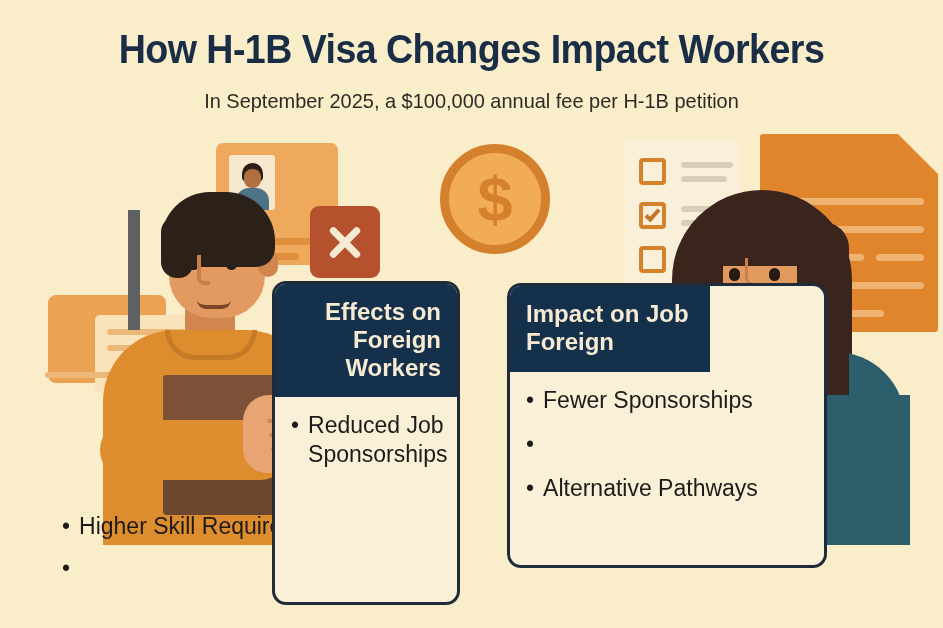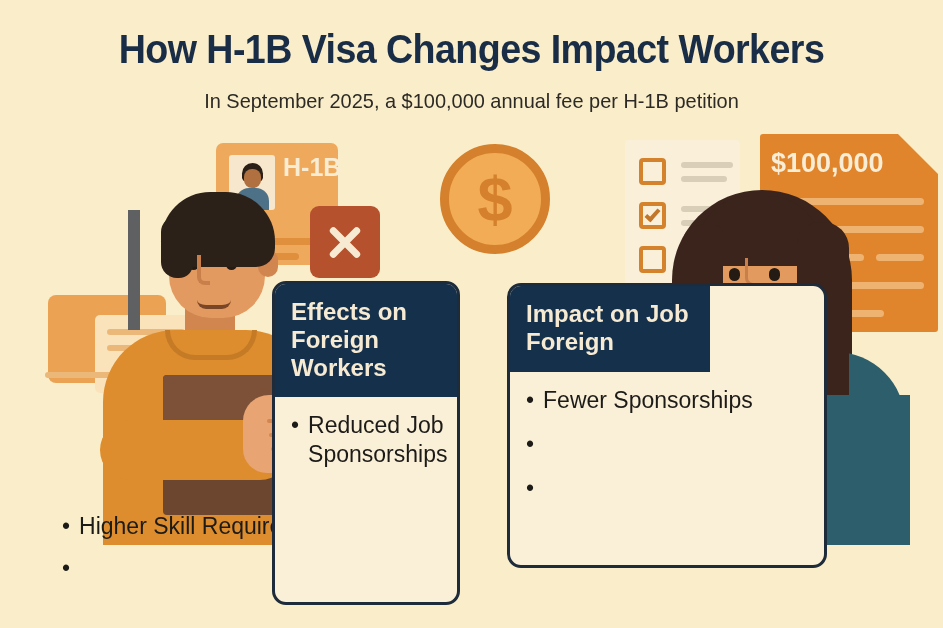--- a/index.html
+++ b/index.html
@@ -156,21 +156,21 @@
   }
   .card-body { padding:14px 12px 10px 16px; }
   .bullet {
     display:flex; align-items:flex-start; gap:9px;
     color:#1d1b18; font-size:23px; line-height:1.22;
     margin-bottom:16px;
   }
   .bullet .dot { font-size:23px; line-height:1.22; }
 
   #card-left   { left:272px; top:281px; width:188px; height:324px; }
-  #card-left .card-head { text-align:left; }
+  #card-left .card-head { text-align:right; }
   #card-right  { left:507px; top:283px; width:320px; height:285px; }
 
   
   .loose-bullets { left:62px; top:512px; width:400px; }
   .loose-bullets .bullet { margin-bottom:14px; }
 
   .z1 { z-index:1; } .z2 { z-index:2; } .z3 { z-index:3; }
   .z4 { z-index:4; } .z5 { z-index:5; } .z6 { z-index:6; } .z9 { z-index:9; }
 </style>
 </head>
@@ -194,21 +194,20 @@
   <div class="art visa-card z1">
     <i class="visa-line" style="left:13px; top:95px; width:96px;"></i>
     <i class="visa-line" style="left:13px; top:110px; width:70px;"></i>
   </div>
   <div class="art visa-photo z2">
     <i class="visa-head"></i>
       <i class="visa-face"></i>
       <i class="visa-body"></i>
   </div>
   <div class="art visa-text z2">
-    <div>H-1B</div>
   </div>
 
   <div class="art x-badge z3"></div>
 
   <div class="art coin z3">
     <div class="coin-s">$</div>
   </div>
 
   <div class="art man-neck z3"></div>
   <div class="art man-body z3"></div>
@@ -248,21 +247,20 @@
 
   <div class="art doc z1">
     <i class="doc-line" style="left:24px; top:64px; width:140px;"></i>
     <i class="doc-line" style="left:24px; top:92px; width:140px;"></i>
     <i class="doc-line" style="left:24px; top:120px; width:80px;"></i>
     <i class="doc-line" style="left:116px; top:120px; width:48px;"></i>
     <i class="doc-line" style="left:24px; top:148px; width:140px;"></i>
     <i class="doc-line" style="left:24px; top:176px; width:100px;"></i>
   </div>
   <div class="art doc-fold z2"></div>
-  <div class="art doc-amount z2">$100,000</div>
 
   <div class="art wm-hair-back z2"></div>
   <div class="art wm-neck z2"></div>
   <div class="art wm-body z3"></div>
   <div class="art wm-shirt z3"></div>
   <div class="art wm-lapel-l z4"></div>
   <div class="art wm-lapel-r z4"></div>
   <div class="art wm-face z3">
     <i class="eye" style="left:24px; top:58px;"></i>
     <i class="eye" style="left:64px; top:58px;"></i>
@@ -307,17 +305,18 @@
     <div class="card-body">
       <div class="bullet">
         <span class="dot">•</span>
         <span>Fewer Sponsorships</span>
       </div>
       <div class="bullet">
         <span class="dot">•</span>
       </div>
       <div class="bullet">
         <span class="dot">•</span>
+        <span>Alternative Pathways</span>
       </div>
     </div>
   </div>
 
 </div>
 
 </body></html>

